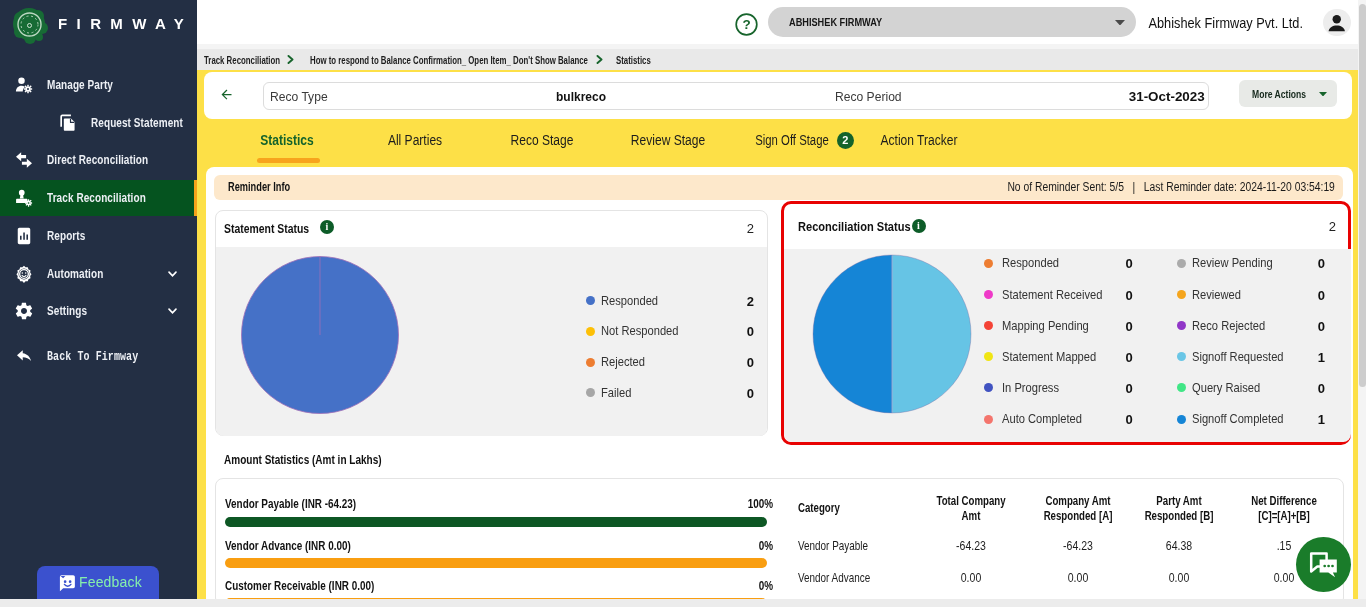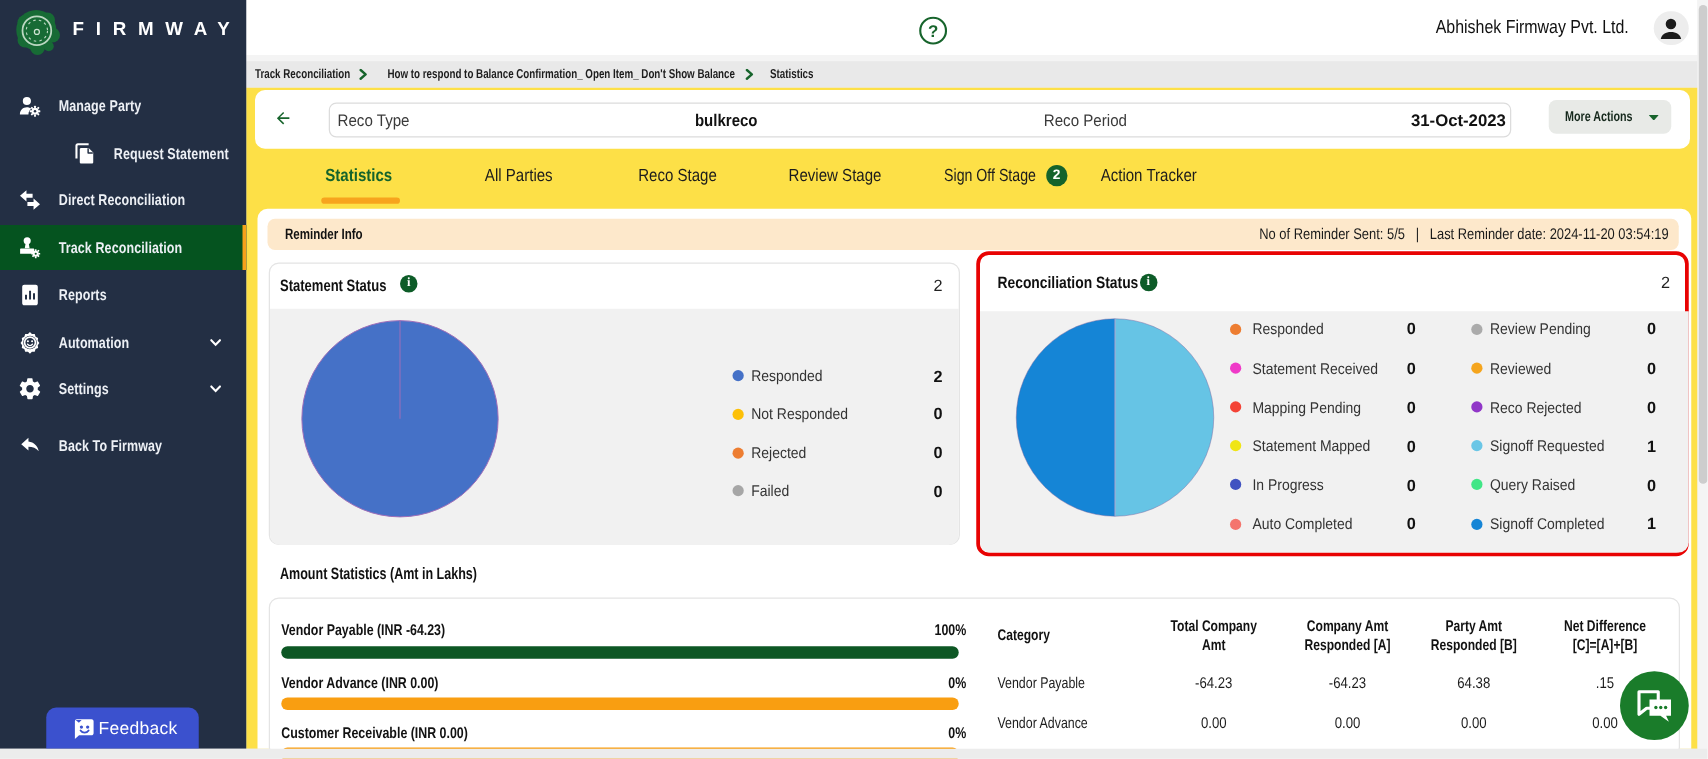--- a/index.html
+++ b/index.html
@@ -189,20 +189,26 @@
   </svg>
 </div>
 
 <div class="abs" id="topbar">
 
   <svg class="abs" style="left:538px; top:13px;" width="23" height="23" viewBox="0 0 23 23">
     <circle cx="11.5" cy="11.5" r="10.3" fill="none" stroke="#17642c" stroke-width="1.7"></circle>
     <text x="11.5" y="16.3" text-anchor="middle" font-family="Liberation Sans" font-size="13.5" font-weight="700" fill="#17642c">?</text>
   </svg>
 
+  <div class="abs" style="left:571px; top:7px; width:368px; height:30px; background:#d3d3d3; border-radius:15px;">
+    <div class="abs t cv" style="left:21px; top:50%; font-size:11.5px; font-weight:700; color:#161616; transform:translateY(-50%) scaleX(.8);">ABHISHEK FIRMWAY</div>
+    <svg class="abs" style="right:11px; top:12.5px;" width="10" height="5.5" viewBox="0 0 10 5.5">
+        <path d="M0 0h10L5 5.5z" fill="#4a4a4a"></path>
+      </svg>
+  </div>
   <div class="abs t rv" style="left:1106px; top:22px; font-size:15px; color:#101010; transform:translate(-100%,-50%) scaleX(.85);">Abhishek Firmway Pvt. Ltd.</div>
 
   <div class="abs" style="left:1126px; top:8.5px; width:27.5px; height:27.5px; border-radius:50%; background:#ededed; overflow:hidden;">
     <svg width="27.5" height="27.5" viewBox="0 0 27.5 27.5">
         <circle cx="13.75" cy="10.2" r="4.2" fill="#1b1b1b"></circle>
         <path d="M5.6 22.2c.6-3.6 4.1-5.6 8.15-5.6s7.55 2 8.15 5.6z" fill="#1b1b1b"></path>
       </svg>
   </div>
 </div>
 <div class="abs" id="bcband1"></div>
@@ -323,35 +329,35 @@
   <div class="navitem" style="top:293px;">
     <svg class="ic" viewBox="0 0 24 24" fill="#fff">
         <path d="M19.4 13c0-.3.1-.6.1-1s0-.7-.1-1l2.1-1.7c.2-.2.2-.4.1-.6l-2-3.5c-.1-.2-.4-.3-.6-.2l-2.5 1c-.5-.4-1.1-.7-1.7-1L14.4 2.4c0-.2-.2-.4-.5-.4h-4c-.2 0-.4.2-.5.4L9 5.1c-.6.2-1.2.6-1.7 1l-2.5-1c-.2-.1-.5 0-.6.2l-2 3.5c-.1.2-.1.4.1.6L4.5 11c0 .3-.1.6-.1 1s0 .7.1 1l-2.1 1.7c-.2.2-.2.4-.1.6l2 3.5c.1.2.4.3.6.2l2.5-1c.5.4 1.1.7 1.7 1l.4 2.6c0 .2.2.4.5.4h4c.2 0 .4-.2.5-.4l.4-2.6c.6-.2 1.2-.6 1.7-1l2.5 1c.2.1.5 0 .6-.2l2-3.5c.1-.2.1-.4-.1-.6L19.4 13zM12 15.6c-2 0-3.6-1.6-3.6-3.6S10 8.4 12 8.4s3.6 1.6 3.6 3.6-1.6 3.6-3.6 3.6z"></path>
       </svg>
     <div class="lbl">Settings</div>
     <svg class="chev" viewBox="0 0 12 12" fill="none" stroke="#fff" stroke-width="1.8" stroke-linecap="round">
         <path d="M2.2 4l3.8 4 3.8-4"></path>
       </svg>
   </div>
 
-  <div class="navitem" style="top:339px;">
+  <div class="navitem" style="top:339px;font-family:Liberation Mono, monospace;">
     <svg class="ic" viewBox="0 0 24 24" fill="#fff">
         <path d="M10.5 7.5V3.9L3.6 10l6.9 6.1v-3.7c4.1 0 7.4 1.4 9.9 4.4-1-4.9-4.5-8.6-9.9-9.3z"></path>
       </svg>
     <div class="lbl">Back To Firmway</div>
   </div>
 
   <div class="abs" style="left:36.5px; top:565.5px; width:122.5px; height:33.5px; background:#3b51ce; border-radius:8px 8px 0 0;">
     <svg class="abs" style="left:20px; top:6px;" width="21" height="21" viewBox="0 0 24 24">
       <path d="M3 5.5c0-1.1.9-2 2-2h14c1.1 0 2 .9 2 2V17c0 1.1-.9 2-2 2H7l-4 3.6V5.5z" fill="#fff" transform="scale(0.95) translate(0.5,0.5)"></path>
       <path d="M4 4.5l3 2.5 2.5-2.5z" fill="#3b51ce"></path>
       <circle cx="9.3" cy="11" r="1.5" fill="#3b51ce"></circle>
       <circle cx="15" cy="11" r="1.5" fill="#3b51ce"></circle>
       <path d="M8.5 14.2c.9 1.3 2.2 2 3.7 2s2.8-.7 3.7-2" stroke="#3b51ce" stroke-width="1.6" fill="none" stroke-linecap="round"></path>
     </svg>
-    <div class="abs" style="left:42.4px; top:50%; transform:translateY(-50%); color:#ffffff; font-size:14px; font-weight:500; letter-spacing:.2px;">Feedback</div>
+    <div class="abs" style="left:42.4px; top:50%; transform:translateY(-50%); color:#86efac; font-size:14px; font-weight:500; letter-spacing:.2px;">Feedback</div>
   </div>
 </div>
 
 <div class="abs" style="left:0; top:599px; width:1366px; height:8px; background:#ececec; z-index:9;"></div>
 
 <div class="abs" style="left:1358px; top:0; width:8px; height:599px; background:#f4f4f4; z-index:9;"></div>
 <div class="abs" style="left:1358.8px; top:4px; width:6.8px; height:383px; background:#cdcdcd; border-radius:3.5px; z-index:10;"></div>
 
 </body></html>

